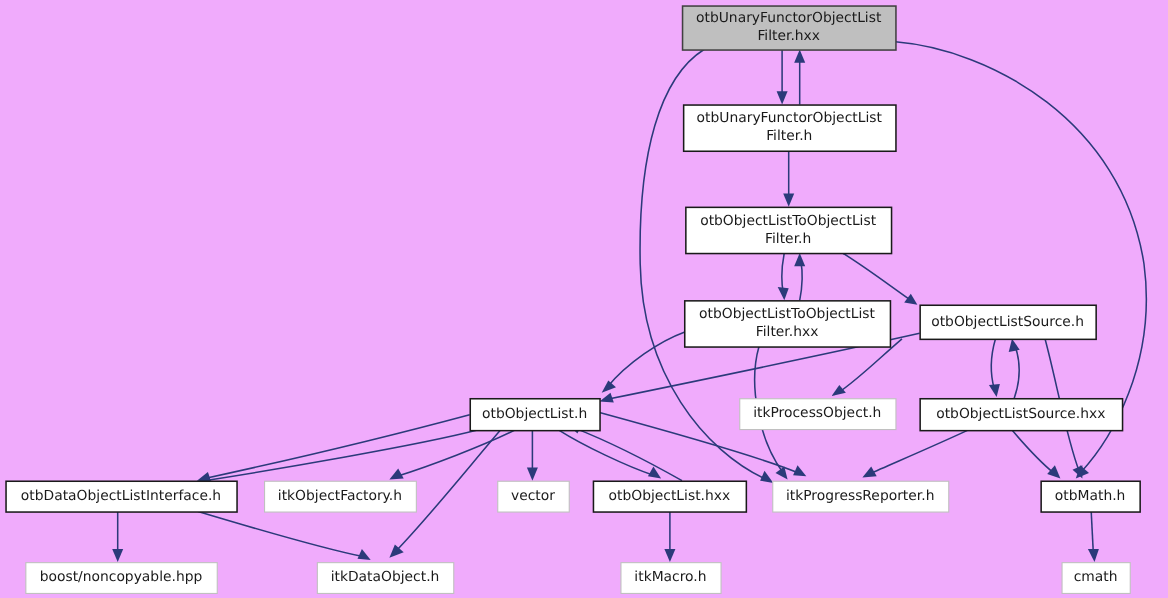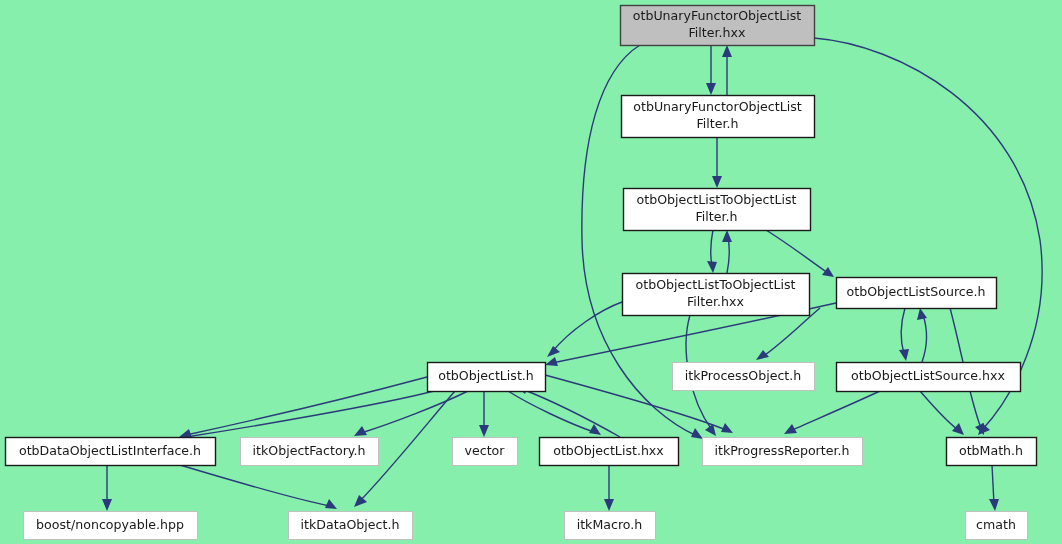--- a/index.html
+++ b/index.html
@@ -4,21 +4,21 @@
 <style>
   html, body {
     margin: 0;
     padding: 0;
     background: #ffffff;
   }
   #graph-root {
     position: relative;
     width: 1062px;
     height: 544px;
-    background: #86efac;
+    background: #f0abfc;
     font-family: "DejaVu Sans", "Liberation Sans", sans-serif;
     overflow: hidden;
   }
   svg#depgraph {
     display: block;
     width: 1062px;
     height: 544px;
   }
   .node-box {
     fill: #ffffff;

